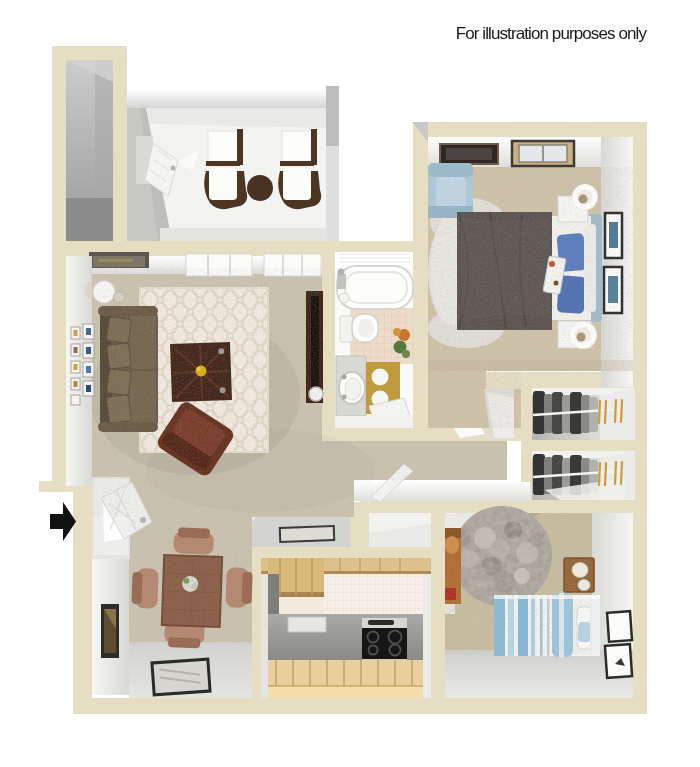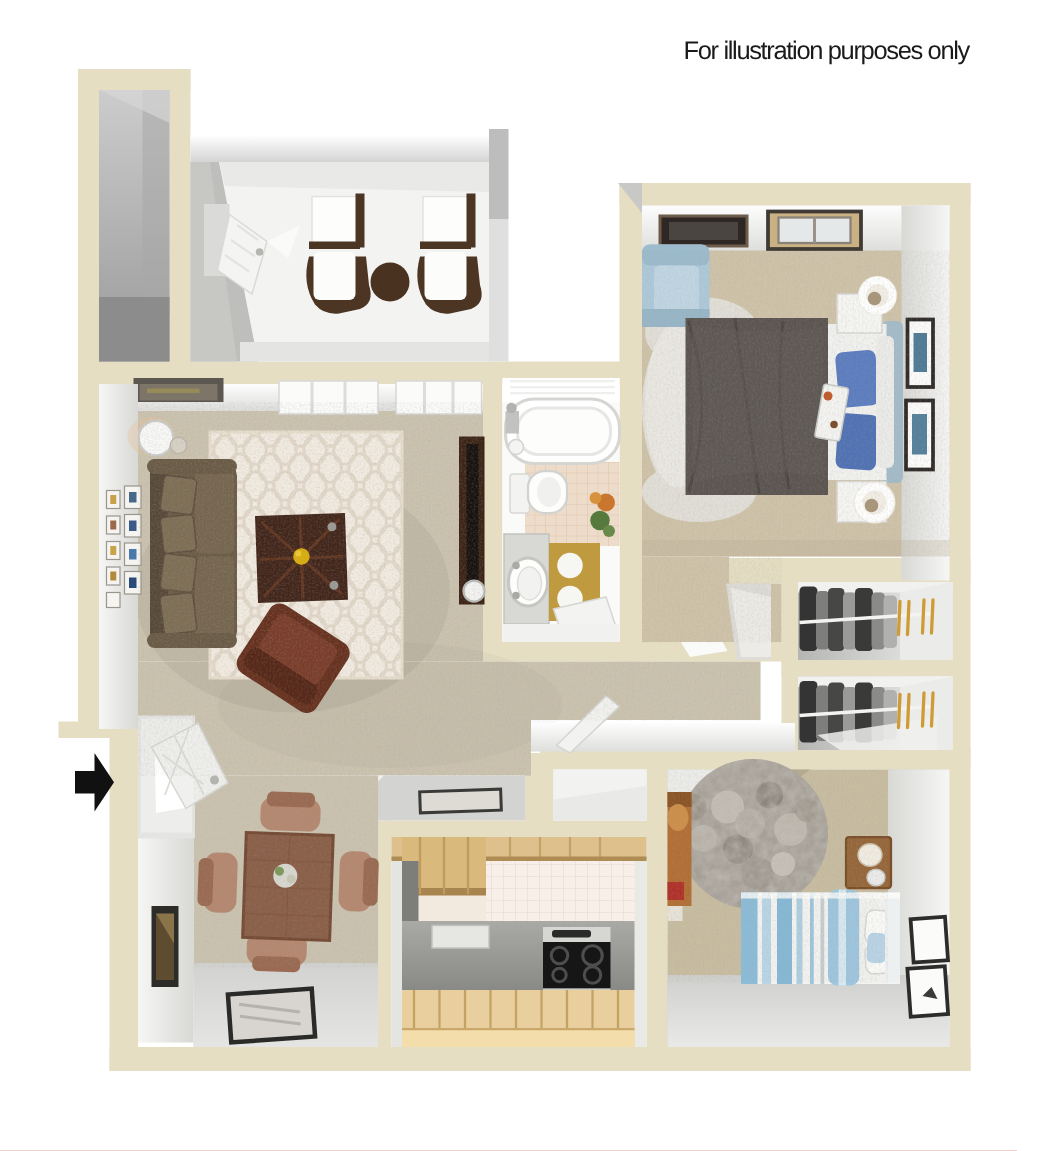--- a/index.html
+++ b/index.html
@@ -1,16 +1,16 @@
 <!DOCTYPE html>
 <html><head>
 <meta charset="utf-8">
 <style>
 html,body{margin:0;padding:0;background:#ffffff;}
-#wrap{position:relative;width:700px;height:767px;background:#b91c1c;overflow:hidden;}
+#wrap{position:relative;width:700px;height:767px;background:#d946ef;overflow:hidden;}
 svg{display:block;}
 </style>
 </head>
 <body>
 <div id="wrap">
 <svg width="700" height="767" viewBox="0 0 700 767" xmlns="http://www.w3.org/2000/svg">
 <defs>
 <linearGradient id="gv_wh_gr" x1="0" y1="0" x2="0" y2="1">
   <stop offset="0" stop-color="#fdfdfd"></stop>
           <stop offset="1" stop-color="#dededc"></stop>

